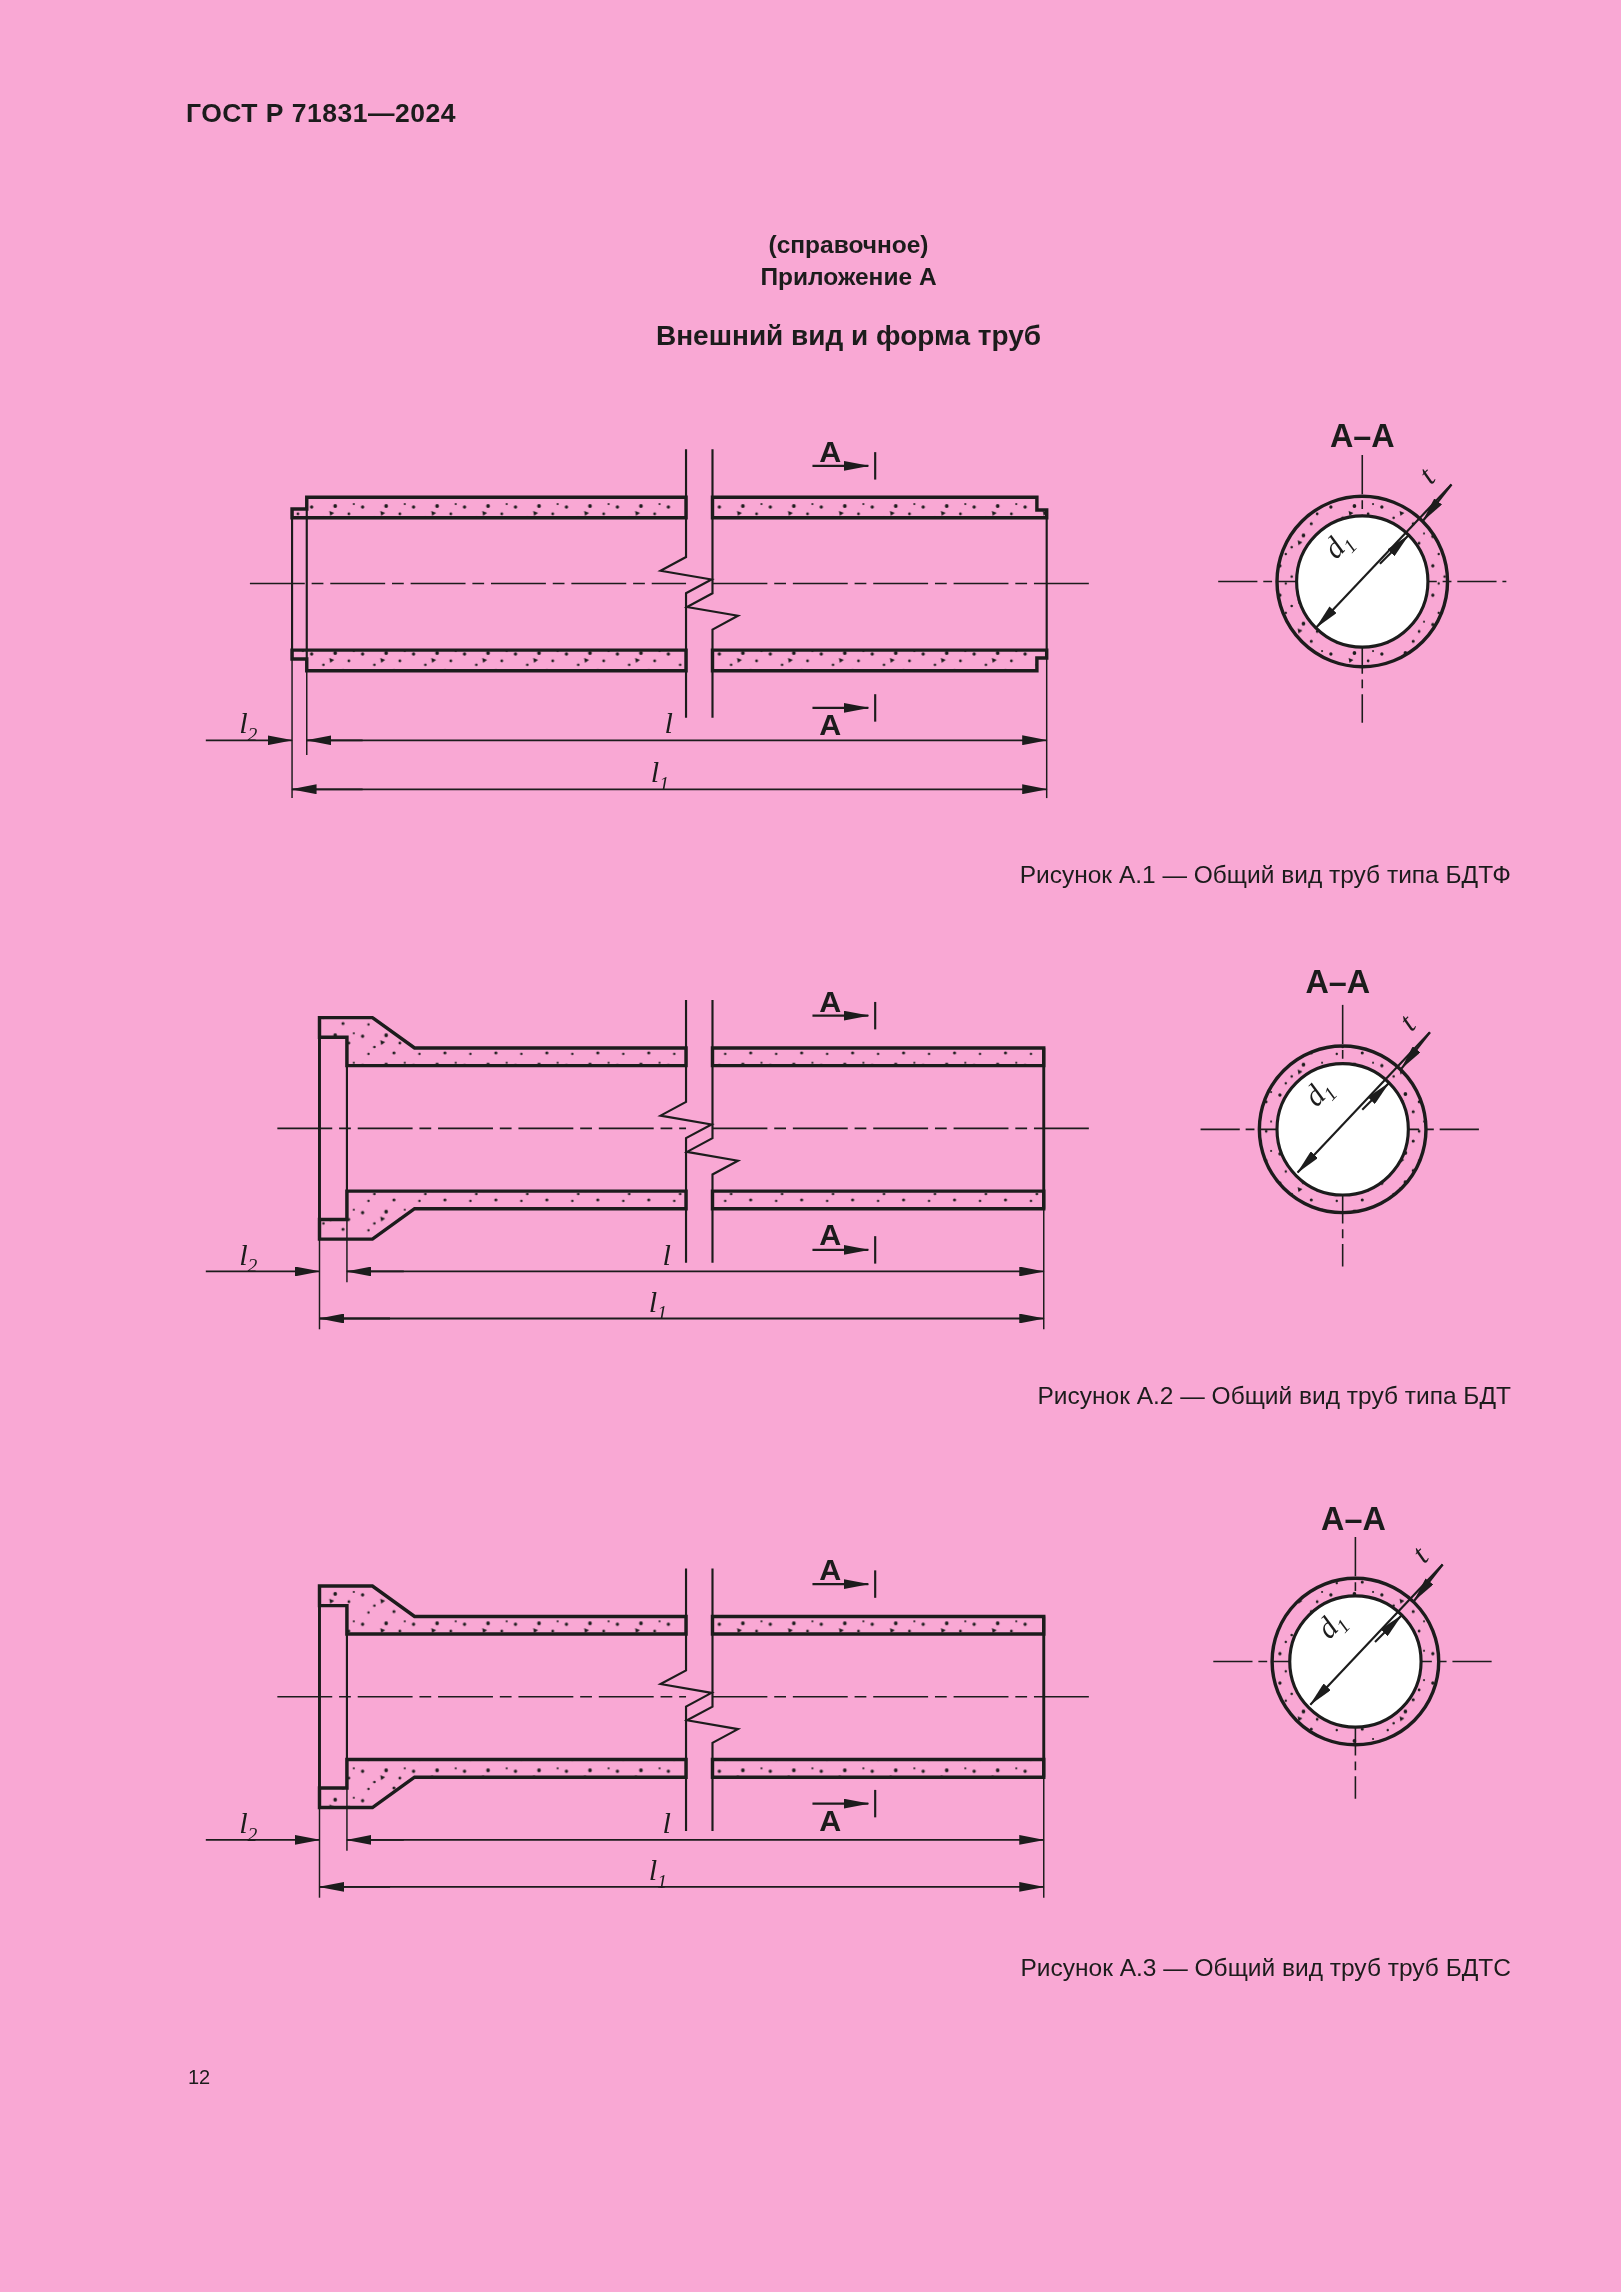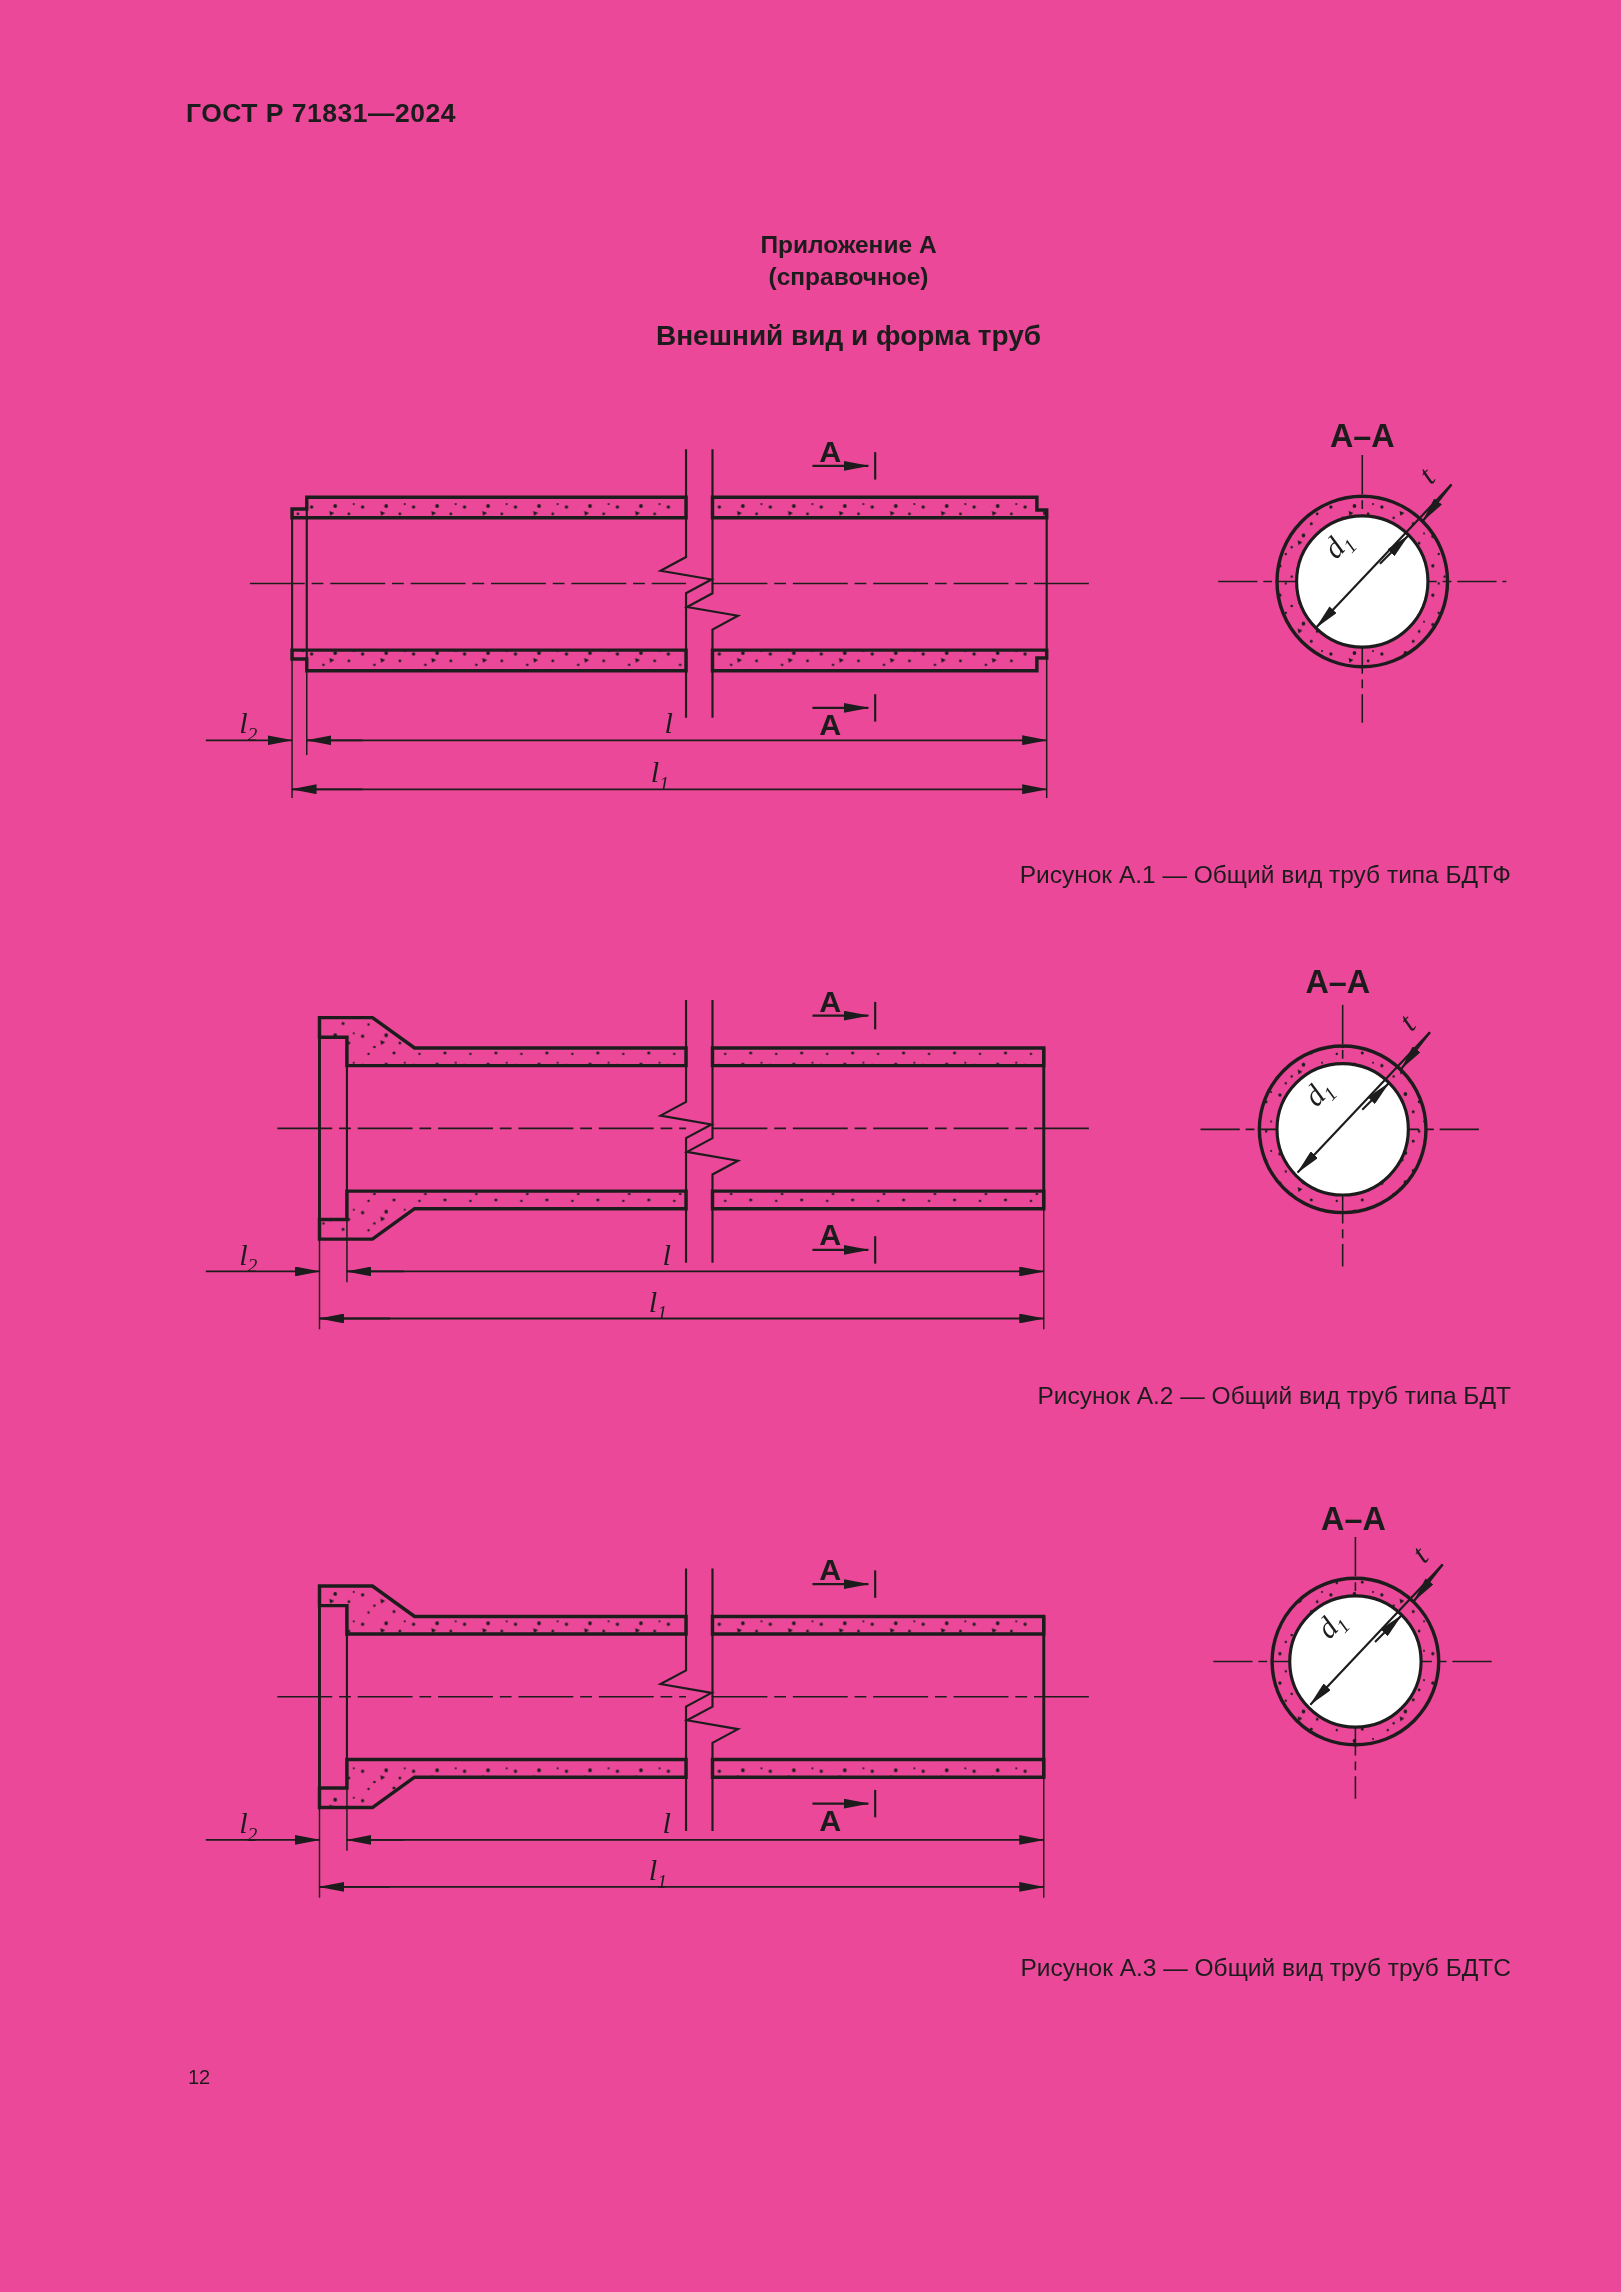--- a/index.html
+++ b/index.html
@@ -1,19 +1,19 @@
 <!DOCTYPE html>
 <html><head>
 <meta charset="utf-8">
 <style>
   html,body{margin:0;padding:0;background:#888;}
   .page{
     position:relative;
     width:1621px;height:2293px;
-    background:#ec4899;
+    background:#f9a8d4;
     font-family:"Liberation Sans", sans-serif;
     color:#1c1c1c;
     overflow:hidden;
   }
   .hdr{
     position:absolute;left:186px;top:98px;
     font-weight:bold;font-size:26.5px;letter-spacing:0.5px;
   }
   .centerband{
     position:absolute;left:186px;width:1325px;text-align:center;
@@ -40,22 +40,22 @@
   .txt-sec{font-family:"Liberation Sans", sans-serif;font-weight:bold;font-size:33px;fill:#1c1c1c;}
 </style>
 </head>
 <body>
 
 <div class="page">
 
   <div class="hdr">ГОСТ Р 71831—2024</div>
 
   <div class="centerband apx-title">
+    <div>(справочное)</div>
     <div>Приложение А</div>
-    <div>(справочное)</div>
   </div>
   <div class="centerband apx-head">Внешний вид и форма труб</div>
 
   <svg class="draw" width="1621" height="2293" viewBox="0 0 1654 2339">
     <defs>
       <pattern id="speck" width="52" height="30" patternUnits="userSpaceOnUse">
         <g fill="#1c1c1c">
           <circle cx="6" cy="7" r="1.7"></circle>
             <circle cx="18" cy="18" r="1.3"></circle>
           <circle cx="30" cy="6" r="1.9"></circle>

